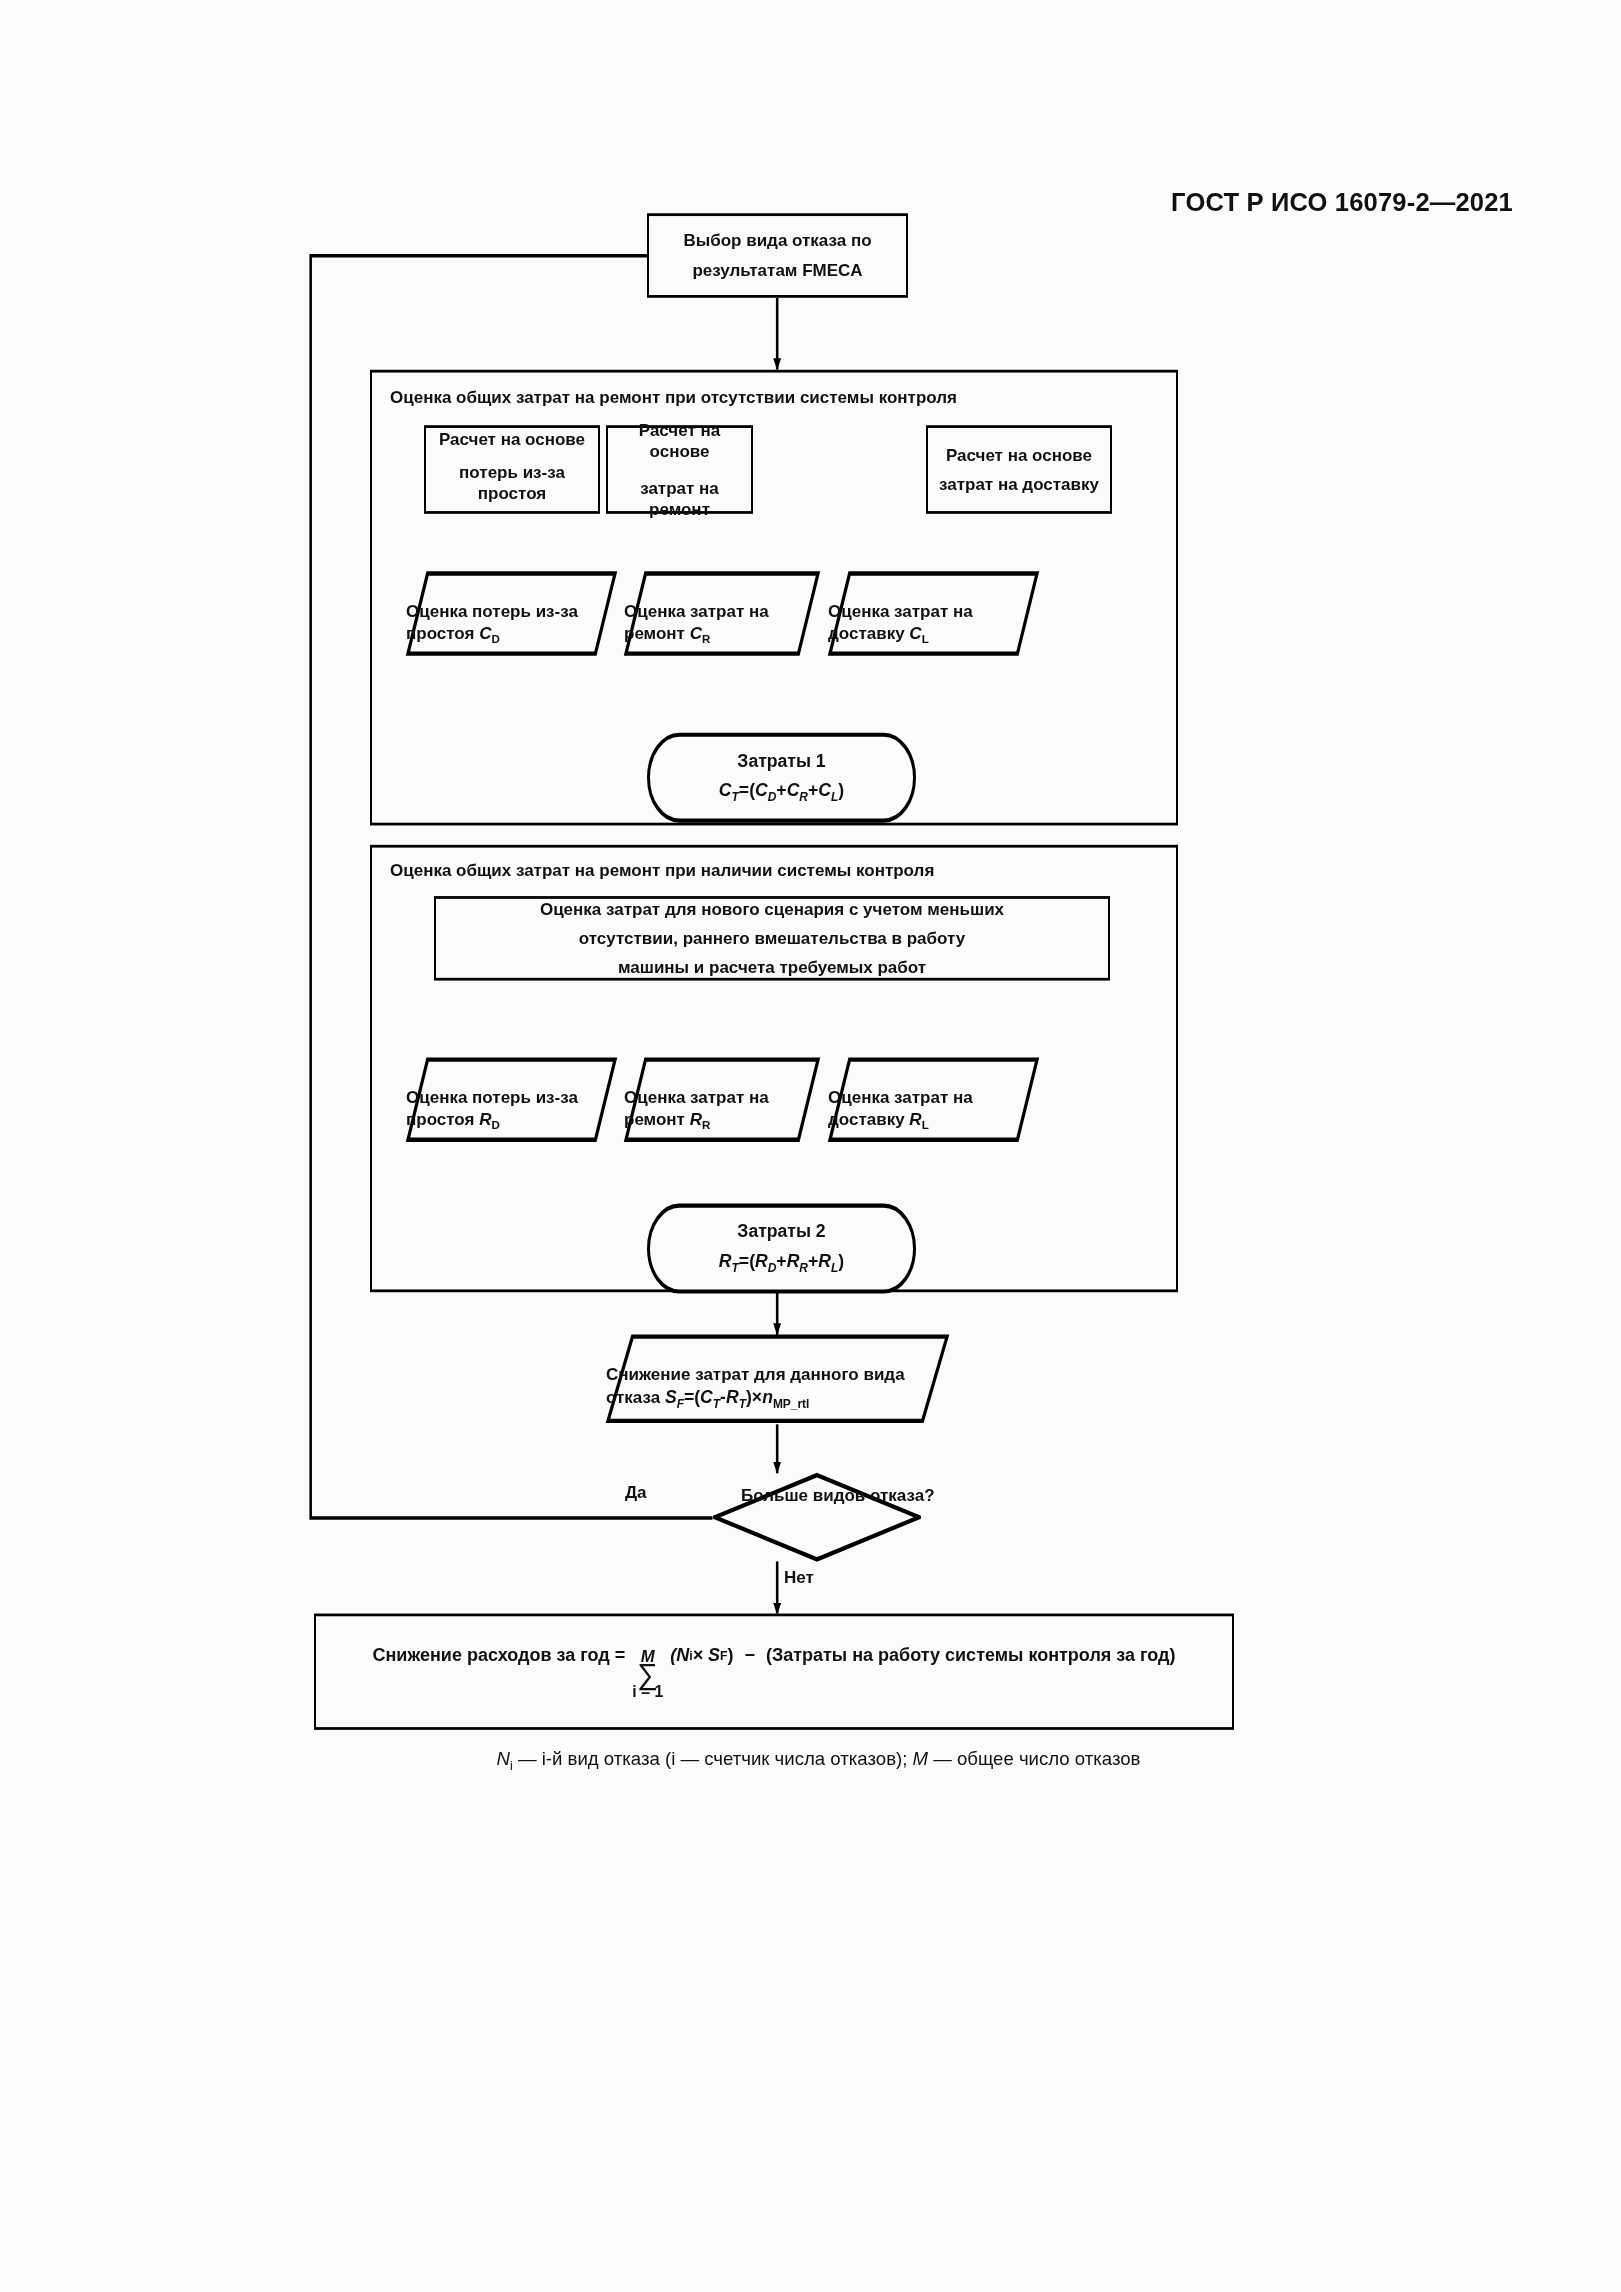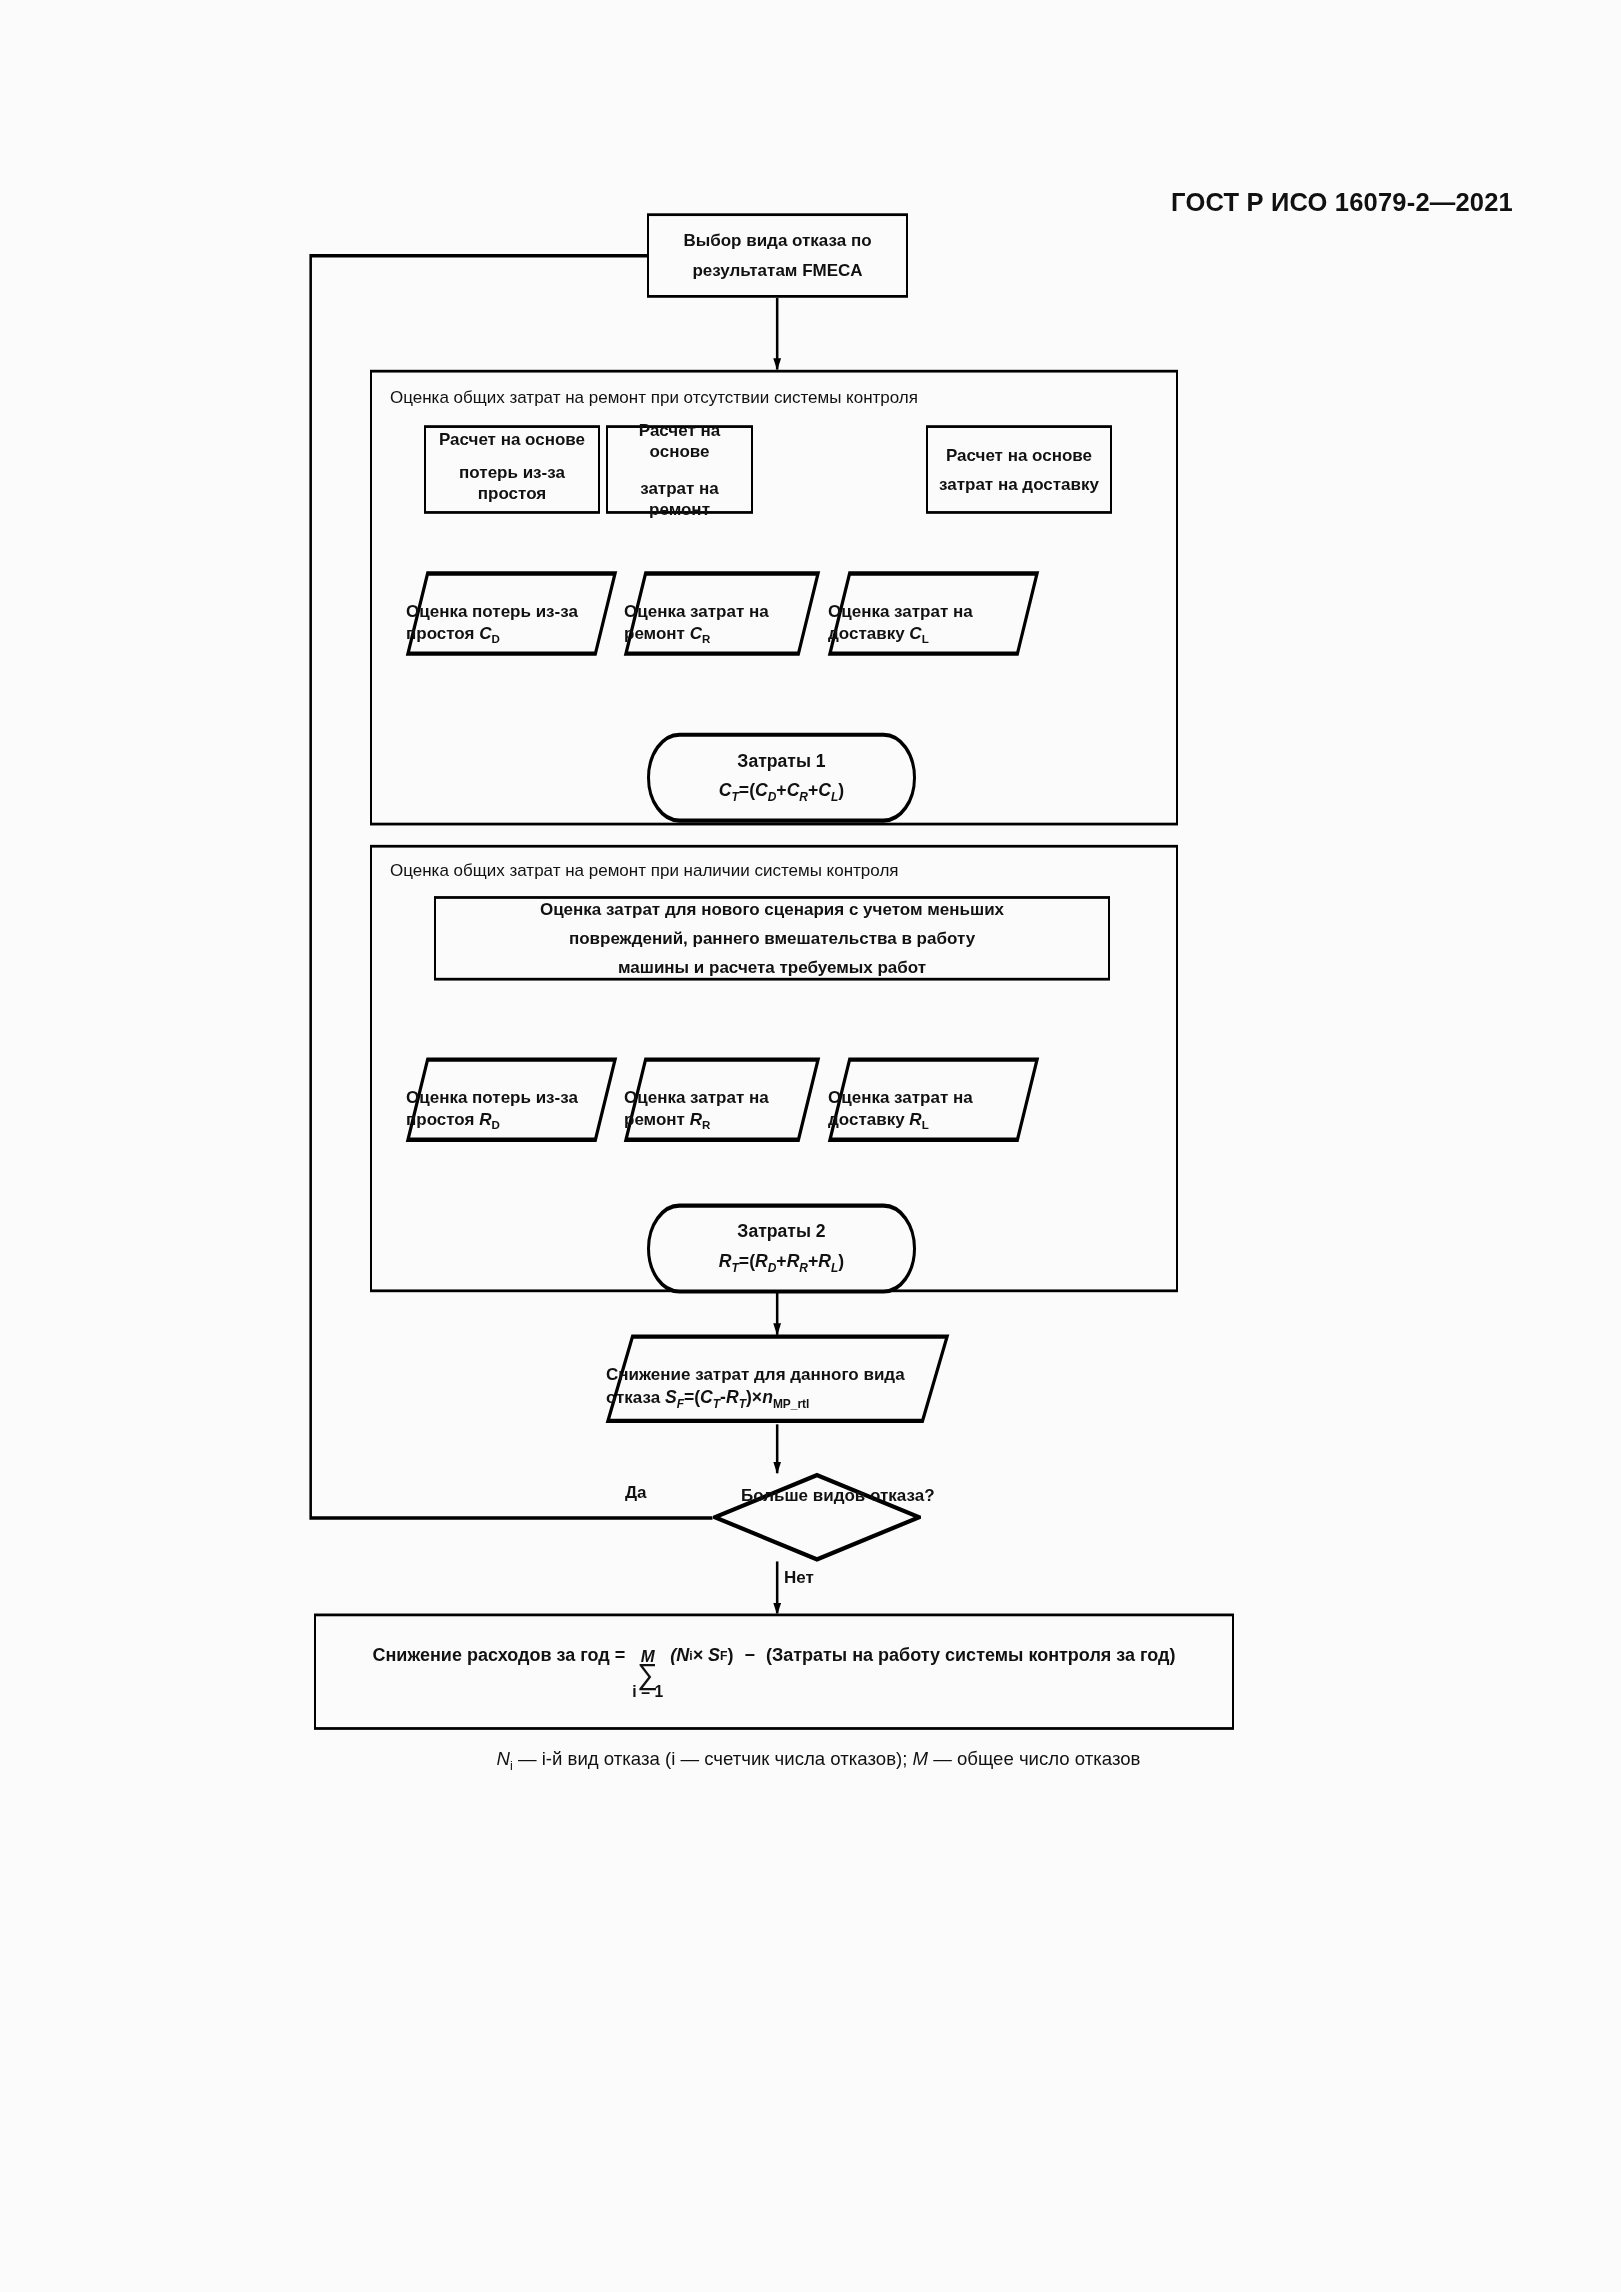--- a/index.html
+++ b/index.html
@@ -19,21 +19,21 @@
 
   
   #wires{position:absolute;left:0;top:0;width:1621px;height:2293px;pointer-events:none;}
 
   
   .node{position:absolute;box-sizing:border-box;display:flex;
         align-items:center;justify-content:center;text-align:center;
         line-height:1.25;}
   .rect{border:2.9px solid #000;background:#fbfbfb;}
   .grouprect{border:2.9px solid #000;background:#fbfbfb;display:block;}
-  .group-title{position:absolute;font-size:17px;font-weight:normal;white-space:nowrap;}
+  .group-title{position:absolute;font-size:17px;font-weight:bold;white-space:nowrap;}
 
   .txt-b{font-weight:bold;font-size:17px;}
   .txt-b2{font-weight:bold;font-size:17.6px;}
 
   
   .para{position:absolute;}
   .para svg{position:absolute;left:0;top:0;overflow:visible;}
   .para .plabel{position:absolute;left:0;top:13px;width:100%;height:100%;
      display:flex;flex-direction:column;align-items:center;justify-content:center;
      font-weight:bold;font-size:17px;line-height:1.3;}
@@ -173,21 +173,21 @@
     <span class="formula">
       <span class="ital">C</span><sub class="ital">T</sub>=(<span class="ital">C</span><sub class="ital">D</sub>+<span class="ital">C</span><sub class="ital">R</sub>+<span class="ital">C</span><sub class="ital">L</sub>)
     </span>
   </div>
 
   <div class="grouprect" style="position:absolute;left:370px;top:610px;width:804px;height:319px;"></div>
   <div class="group-title" style="left:390px;top:622px;">Оценка общих затрат на ремонт при наличии системы контроля</div>
 
   <div class="node rect" style="left:434px;top:647px;width:676px;height:61px;flex-direction:column;">
     <span class="txt-b">Оценка затрат для нового сценария с учетом меньших</span>
-    <span class="txt-b">повреждений, раннего вмешательства в работу</span>
+    <span class="txt-b">отсутствии, раннего вмешательства в работу</span>
     <span class="txt-b">машины и расчета требуемых работ</span>
   </div>
 
   <div class="para" style="left:406px;top:763px;width:211px;height:62px;">
     <svg width="211" height="62" viewBox="0 0 215 63">
         <polygon points="22,2 213,2 193,61 2,61" fill="#fbfbfb" stroke="#000" stroke-width="3.2"></polygon>
       </svg>
     <div class="plabel">
       <span>Оценка потерь</span>
       <span>из-за простоя</span>

